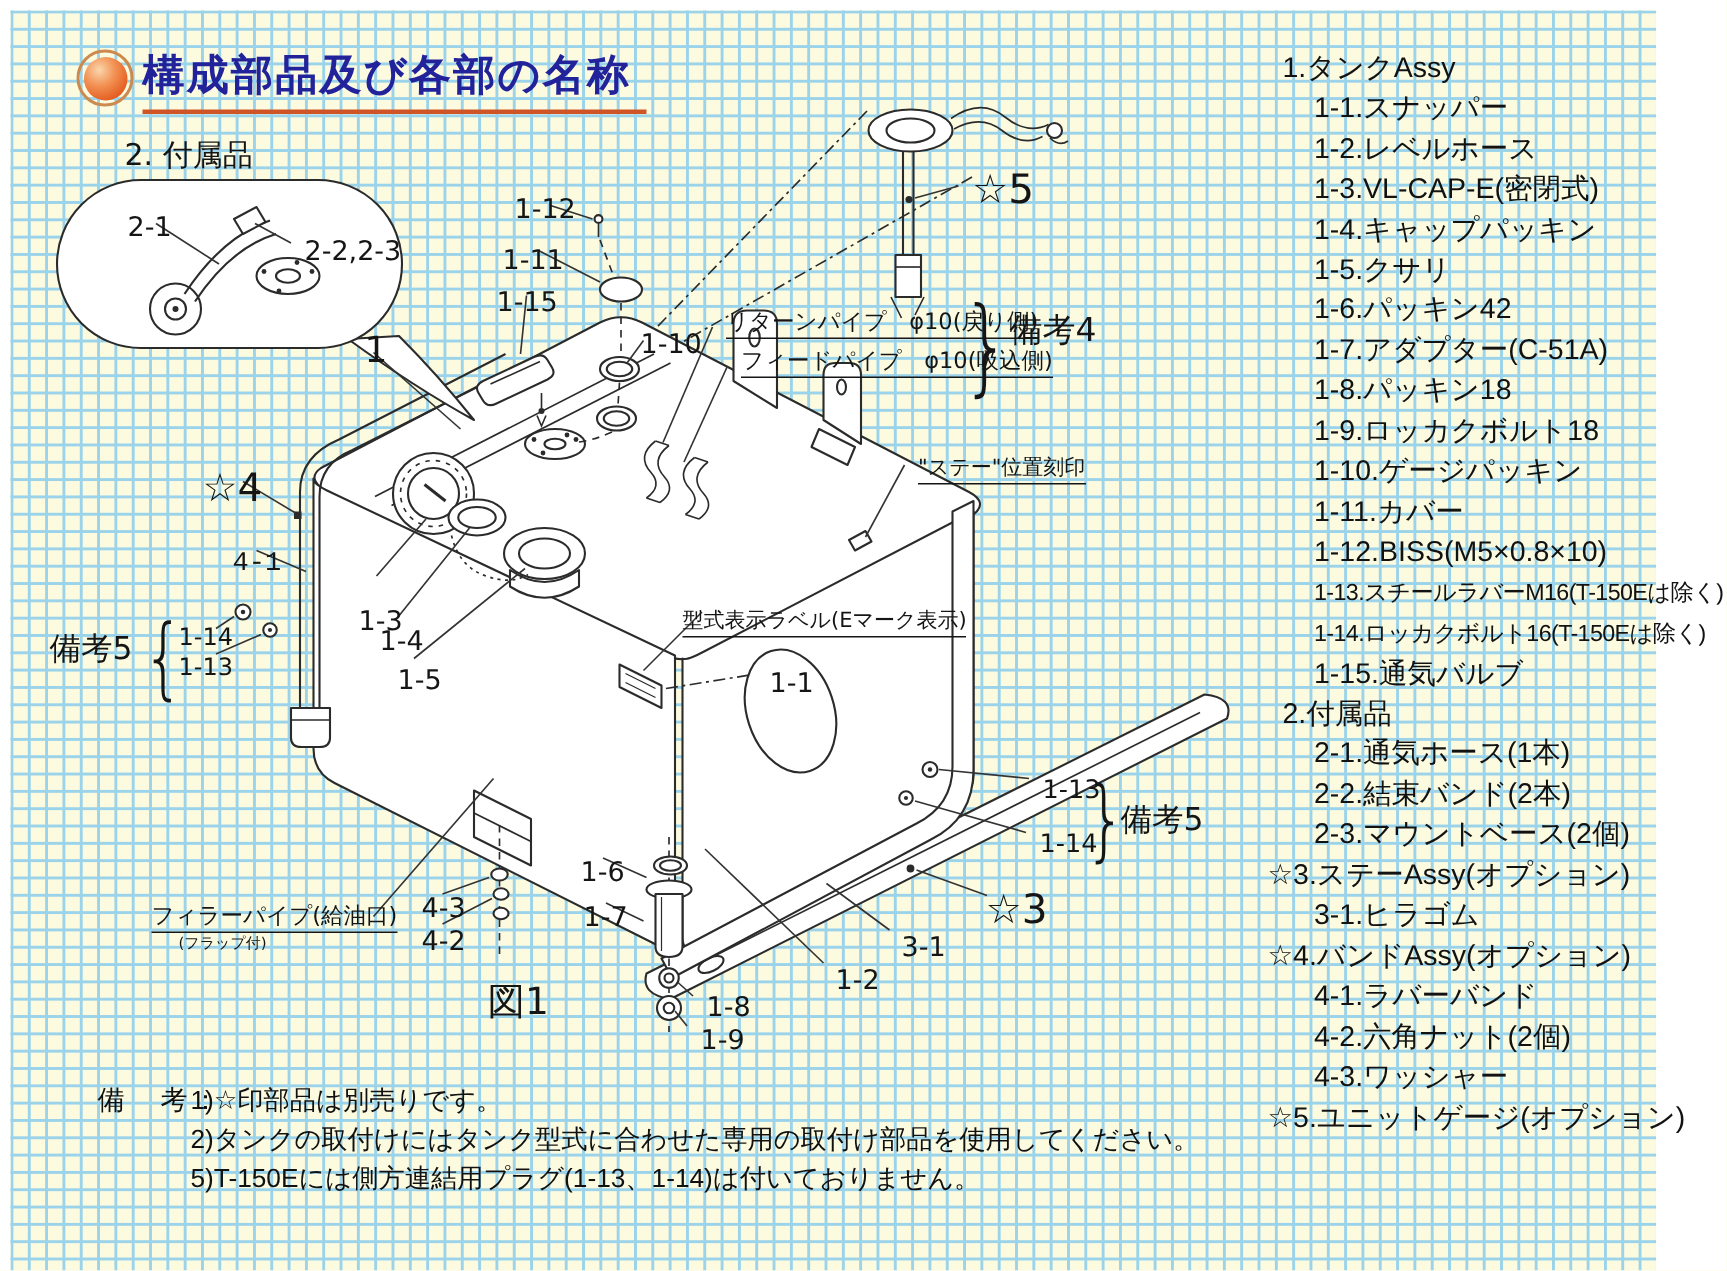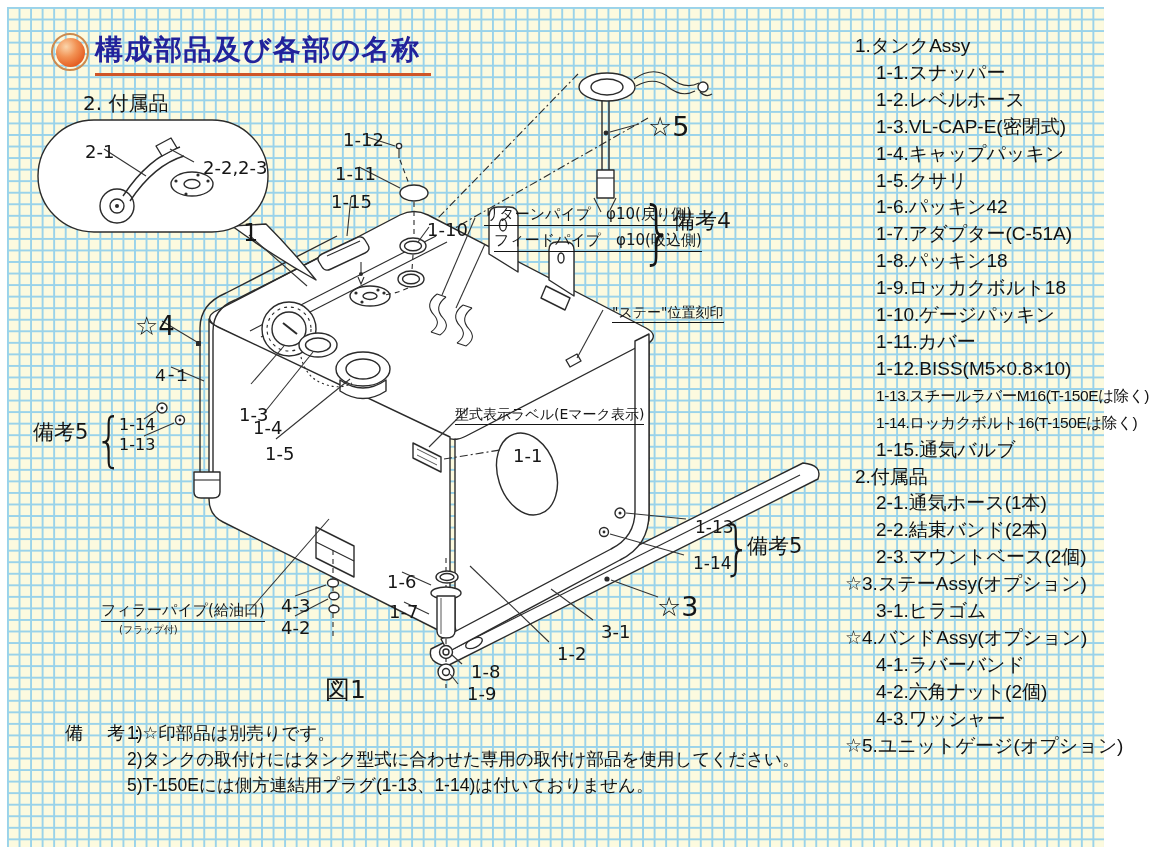--- a/index.html
+++ b/index.html
@@ -249,21 +249,21 @@
       <span class="callout" style="left: 382px; top: 596px;">1-7</span>
       <span class="callout" style="left: 464px; top: 656px;">1-8</span>
       <span class="callout" style="left: 460px; top: 678px;">1-9</span>
       <span class="callout" style="left: 550px; top: 638px;">1-2</span>
       <span class="callout" style="left: 594px; top: 616px;">3-1</span>
       <span class="callout" style="left: 650px; top: 586px; font-size: 27px;">☆3</span>
       <span class="callout" style="left: 688px; top: 512px; font-size: 17px;">1-13</span>
       <span class="callout" style="left: 686px; top: 548px; font-size: 17px;">1-14</span>
       <span class="callout brace" style="left: 716px; top: 510px; font-size: 44px;">}</span>
       <span class="callout" style="left: 740px; top: 528px; font-size: 21px;">備考5</span>
-      <span class="callout" style="left: 318px; top: 648px; font-size: 25px; margin-top: 22px;">図1</span>
+      <span class="callout" style="left: 318px; top: 648px; font-size: 25px;">図1</span>
     </div>
 
   <aside class="parts-list">
       <div class="pl-item lvl0">1.タンクAssy</div>
       <div class="pl-item lvl1">1-1.スナッパー</div>
       <div class="pl-item lvl1">1-2.レベルホース</div>
       <div class="pl-item lvl1">1-3.VL-CAP-E(密閉式)</div>
       <div class="pl-item lvl1">1-4.キャップパッキン</div>
       <div class="pl-item lvl1">1-5.クサリ</div>
       <div class="pl-item lvl1">1-6.パッキン42</div>

